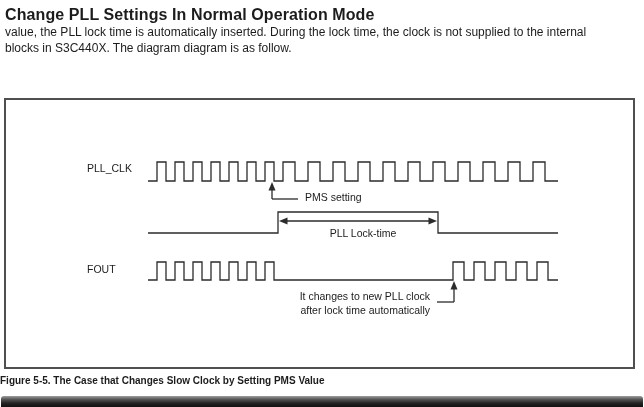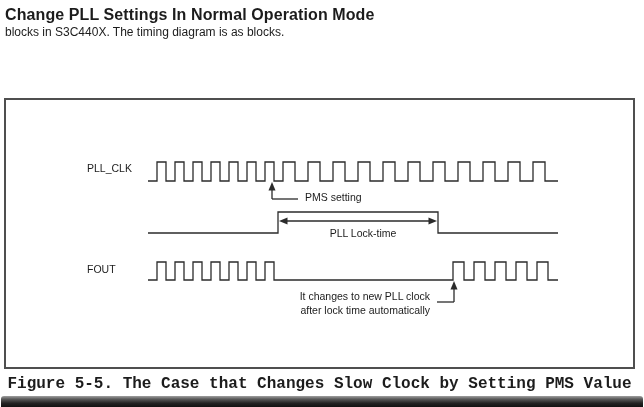--- a/index.html
+++ b/index.html
@@ -21,37 +21,38 @@
   }
   .fig-box{
     position:absolute;left:4px;top:98px;
     width:631px;height:271px;
     box-sizing:border-box;
     border:2px solid #4f4f4f;
     background:#ffffff;
   }
   .caption{
     position:absolute;left:0;top:375px;width:639px;
-    text-align:center;font-size:16px;font-weight:bold;font-family:Liberation Mono, monospace;
+    text-align:left;font-size:10px;font-weight:bold;
   }
   .bottom-bar{
     position:absolute;left:1px;top:396px;width:642px;height:11px;
     border-radius:3px 3px 0 0;
     background:linear-gradient(180deg,#a0a0a0 0%,#5a5a5a 28%,#232323 65%,#111111 100%);
   }
   #diagram-svg{position:absolute;left:0;top:0;}
   #diagram-svg text{fill:#1c1c1c;font-family:"Liberation Sans",sans-serif;font-size:10.5px;}
 </style>
 </head>
 <body>
 
 <div class="heading">Change PLL Settings In Normal Operation Mode</div>
 
 <div class="para">
-  <div>blocks in S3C440X. The timing diagram is as blocks.</div>
+  <div>value, the PLL lock time is automatically inserted. During the lock time, the clock is not supplied to the internal</div>
+  <div>blocks in S3C440X. The diagram diagram is as follow.</div>
 </div>
 
 <div class="fig-box"></div>
 
 <svg id="diagram-svg" width="644" height="407" viewBox="0 0 644 407">
   <g id="wave-group">
       <polyline points="148,181 157,181 157,162 166,162 166,181 175,181 175,162 184,162 184,181 193,181 193,162 202,162 202,181 211,181 211,162 220,162 220,181 229,181 229,162 238,162 238,181 247,181 247,162 256,162 256,181 265,181 265,162 274,162 274,181 283,181 283,162 295,162 295,181 308,181 308,162 320,162 320,181 333,181 333,162 345,162 345,181 358,181 358,162 370,162 370,181 383,181 383,162 395,162 395,181 408,181 408,162 420,162 420,181 433,181 433,162 445,162 445,181 458,181 458,162 470,162 470,181 483,181 483,162 495,162 495,181 508,181 508,162 520,162 520,181 533,181 533,162 545,162 545,181 558,181" fill="none" stroke="#2b2b2b" stroke-width="1.3"></polyline>
       <polyline points="148,233 278,233 278,212 438,212 438,233 558,233" fill="none" stroke="#2b2b2b" stroke-width="1.3"></polyline>
       <polyline points="148,280 157,280 157,262 166,262 166,280 175,280 175,262 184,262 184,280 193,280 193,262 202,262 202,280 211,280 211,262 220,262 220,280 229,280 229,262 238,262 238,280 247,280 247,262 256,262 256,280 265,280 265,262 274,262 274,280 283,280 453,280 453,262 464,262 464,280 474,280 474,262 485,262 485,280 495,280 495,262 506,262 506,280 516,280 516,262 527,262 527,280 537,280 537,262 548,262 548,280 558,280" fill="none" stroke="#2b2b2b" stroke-width="1.3"></polyline>
     </g>

